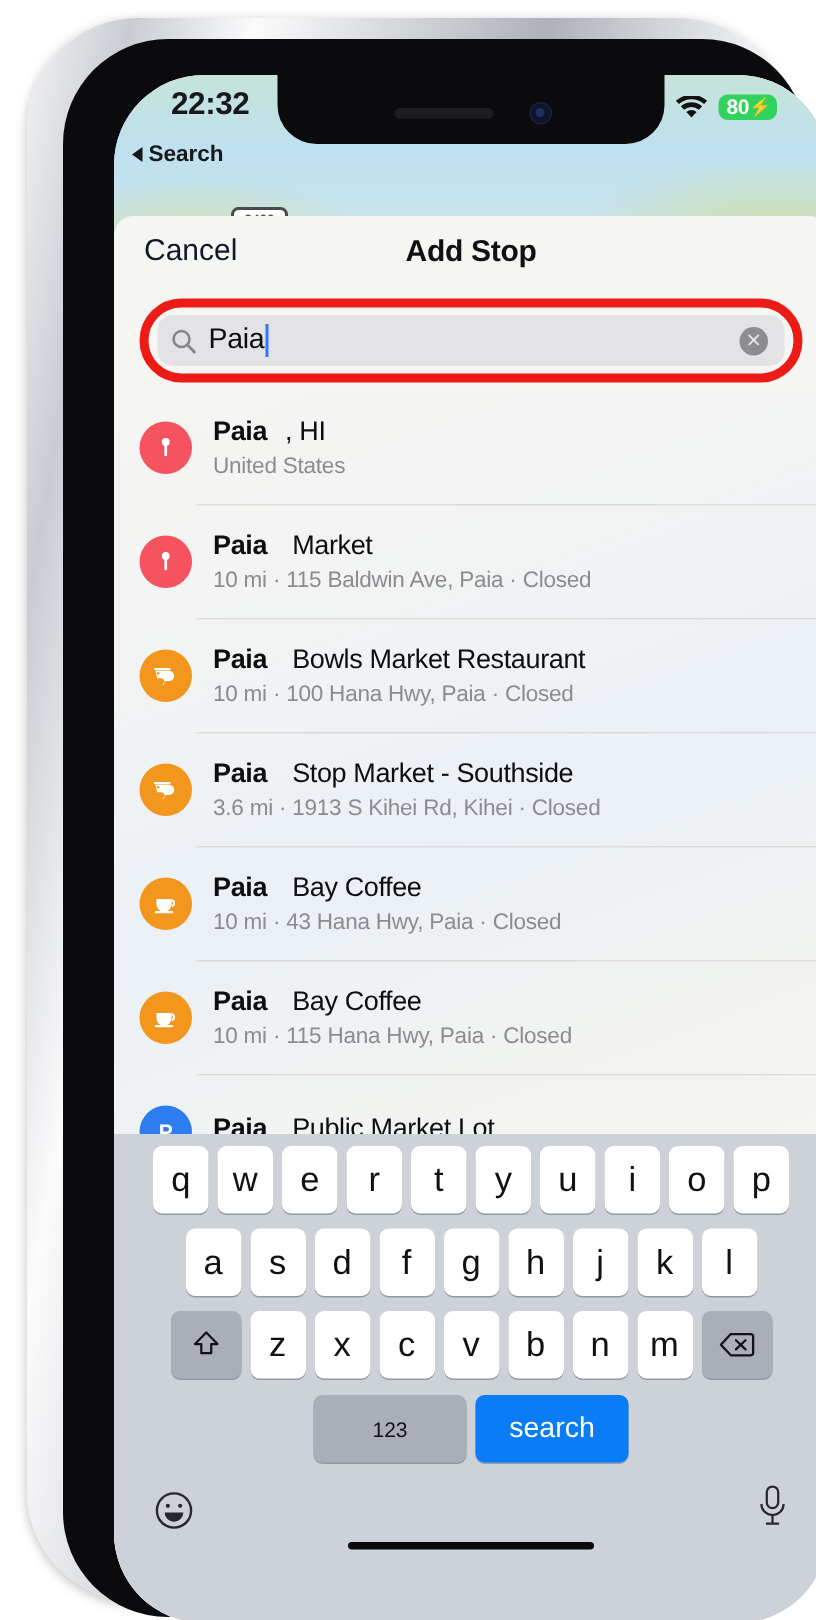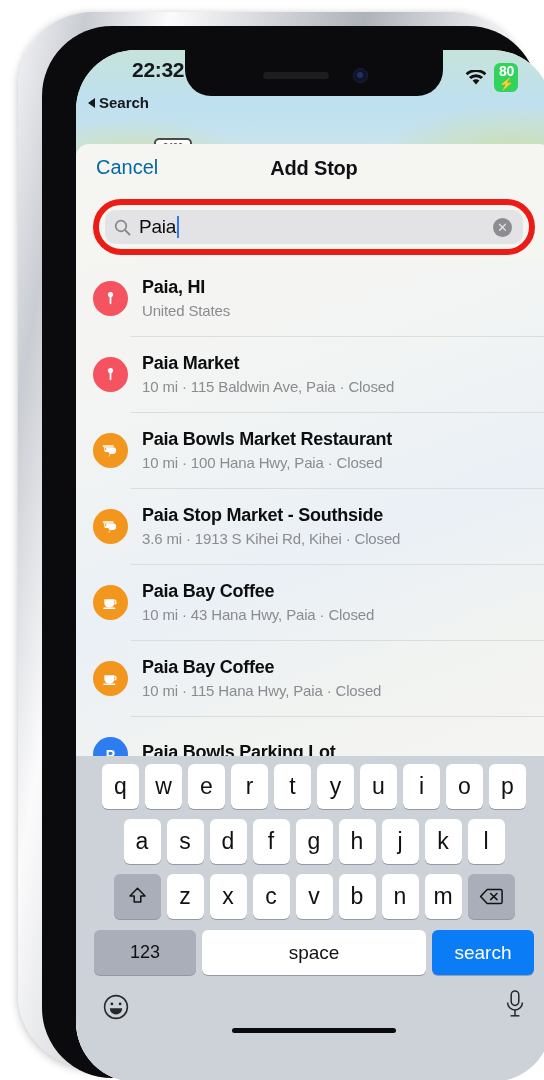--- a/index.html
+++ b/index.html
@@ -70,21 +70,21 @@
   }
 
   
   #status-bar {
     position: absolute;
     left: 0; top: 0;
     width: 476px; height: 50px;
   }
   #status-time {
     position: absolute;
-    left: 56px; top: 8px;
+    left: 38px; top: 8px;
     font-size: 21px;
     font-weight: bold;
     color: #16181a;
     letter-spacing: -0.3px;
   }
   #status-right {
     position: absolute;
     right: 34px; top: 13px;
     display: flex;
     align-items: center;
@@ -95,21 +95,20 @@
     background: #32d35c;
     border-radius: 6px;
     color: #ffffff;
     font-size: 14px;
     font-weight: bold;
     padding: 1px 4px 2px 5px;
     display: flex;
     align-items: center;
     line-height: 1;
     letter-spacing: -0.3px;
-    flex-direction: column;
   }
   #battery-bolt { font-size: 12px; margin-left: 0px; }
 
   
   #notch {
     position: absolute;
     left: 50%;
     transform: translateX(-50%);
     top: -6px;
     width: 258px;
@@ -172,21 +171,21 @@
 
   
   #nav-bar {
     position: relative;
     height: 50px;
   }
   #cancel-button {
     position: absolute;
     left: 20px; top: 12px;
     font-size: 20px;
-    color: #0369a1;
+    color: #0f172a;
     cursor: pointer;
   }
   #page-title {
     position: absolute;
     left: 0; right: 0; top: 13px;
     text-align: center;
     font-size: 20px;
     font-weight: bold;
     color: #101114;
     letter-spacing: -0.2px;
@@ -289,21 +288,21 @@
     flex: 1 1 auto;
     min-width: 0;
   }
   .result-title {
     font-size: 18px;
     color: #0d0e10;
     letter-spacing: -0.25px;
     white-space: nowrap;
   }
   .result-title b { font-weight: bold; }
-  .result-title span { font-weight: bold; }
+  .result-title span { font-weight: normal; margin-left: 12px; }
   .result-sub {
     font-size: 15px;
     color: #8b8b90;
     margin-top: 4px;
     letter-spacing: -0.15px;
     white-space: nowrap;
   }
 
   
   #keyboard {
@@ -346,21 +345,21 @@
     display: flex;
     align-items: center;
     justify-content: center;
     cursor: pointer;
   }
   #key-123 {
     background: #a9aeb8;
     width: 102px; height: 45px;
     border-radius: 6px;
     box-shadow: 0 1px 0 rgba(100,106,120,0.55);
-    font-size: 18px;
+    font-size: 14px;
     color: #101114;
     display: flex;
     align-items: center;
     justify-content: center;
     cursor: pointer;
   }
   #key-space {
     background: #ffffff;
     width: 224px; height: 45px;
     border-radius: 6px;
@@ -551,21 +550,21 @@
             </div>
           </div>
 
           <div class="result-row">
             <div class="result-icon" style="background:#2d7cf0">
               <svg width="19" height="19" viewBox="0 0 19 19">
                   <text x="9.5" y="14.5" font-family="Liberation Sans, sans-serif" font-size="14" font-weight="bold" fill="#fff" text-anchor="middle">P</text>
                 </svg>
             </div>
             <div class="result-text">
-              <div class="result-title"><b>Paia</b><span> Bowls Parking Lot</span></div>
+              <div class="result-title"><b>Paia</b><span> Public Market Lot</span></div>
               <div class="result-sub"></div>
             </div>
           </div>
 
         </div>
 
         <div id="keyboard">
 
           <div class="kb-row" id="kb-row-1">
             <div class="key key-letter">q</div>
@@ -609,21 +608,20 @@
               <svg width="25" height="19" viewBox="0 0 25 19">
                 <path d="M8.2 2.4 h13.3 a1.6 1.6 0 0 1 1.6 1.6 v10.9 a1.6 1.6 0 0 1 -1.6 1.6 H8.2 L1.6 9.5 Z" fill="none" stroke="#121316" stroke-width="1.5" stroke-linejoin="round"></path>
                 <line x1="11.6" y1="6.5" x2="18" y2="12.6" stroke="#121316" stroke-width="1.5" stroke-linecap="round"></line>
                 <line x1="18" y1="6.5" x2="11.6" y2="12.6" stroke="#121316" stroke-width="1.5" stroke-linecap="round"></line>
               </svg>
             </div>
           </div>
 
           <div class="kb-row" id="kb-row-4">
             <div id="key-123">123</div>
-            <div id="key-space">space</div>
             <div id="key-search">search</div>
           </div>
 
           <div id="kb-bottom">
             <div id="emoji-button">
               <svg width="28" height="28" viewBox="0 0 28 28">
                 <circle cx="14" cy="14" r="11.4" fill="none" stroke="#26282c" stroke-width="1.6"></circle>
                 <circle cx="9.9" cy="10.9" r="1.4" fill="#26282c"></circle>
                 <circle cx="18.1" cy="10.9" r="1.4" fill="#26282c"></circle>
                 <path d="M7.8 15.3 h12.4 a6.2 6.2 0 0 1 -12.4 0 Z" fill="#26282c"></path>

